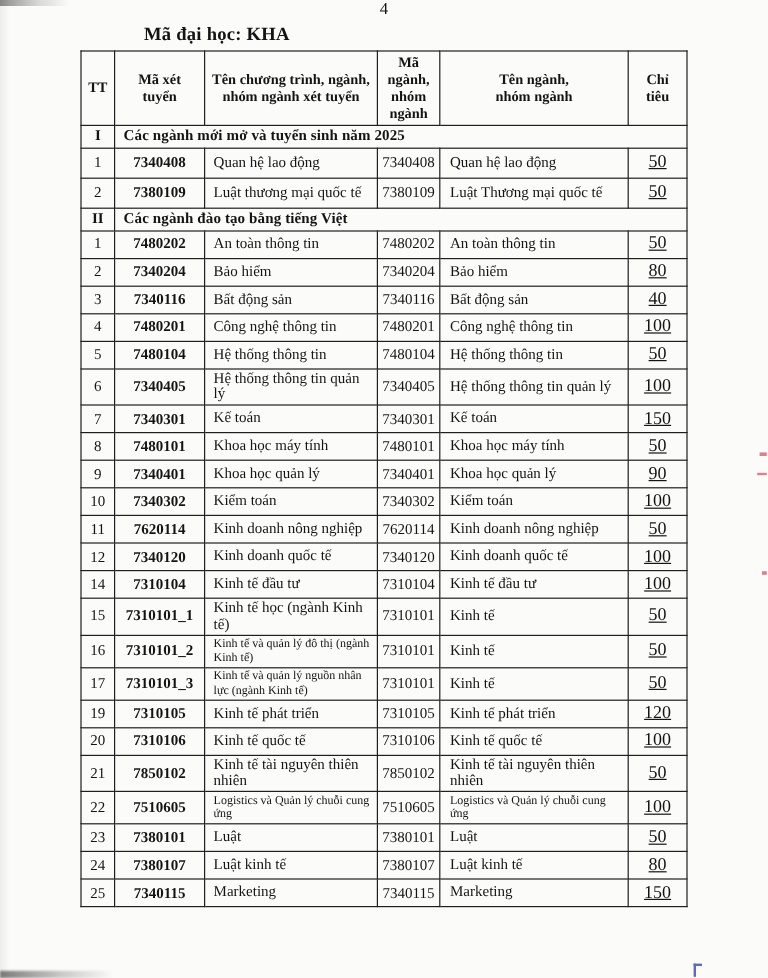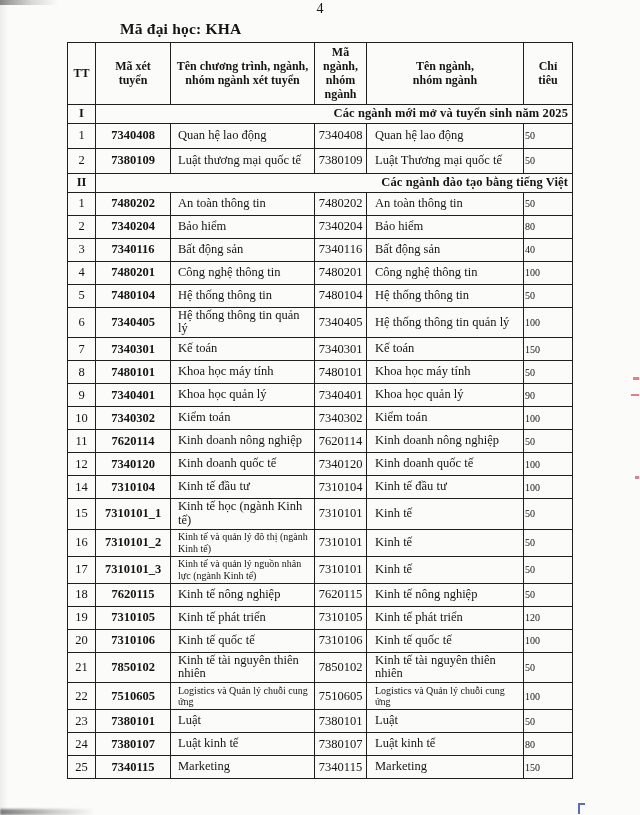--- a/index.html
+++ b/index.html
@@ -39,29 +39,29 @@
   .admission-table th {
     font-size:12px; font-weight:bold; 
     white-space:pre-line; line-height:1.18; padding:2px 1px;
   }
   tr.section-row { height:19px; }
   tr.data-row { height:23px; }
   tr.data-row.s1 { height:25px; }
   tr.data-row.tall { height:27px; }
   td.numeral { text-align:center; font-weight:bold; font-size:12.5px; }
   td.section-title {
-    font-weight:bold; text-align:right; font-size:12.5px;
+    font-weight:bold; text-align:left; font-size:12.5px;
     padding:1px 4px 1px 7px; letter-spacing:0.1px;
   }
   td.col-tt { text-align:center; font-size:12.5px; padding:0 1px; }
   td.col-code { text-align:center; font-weight:bold; font-size:12.5px; padding:0 1px; }
   td.col-program { text-align:left; font-size:12.5px; line-height:1.1; padding:1px 3px 1px 7px; }
   td.col-mcode { text-align:center; font-size:12.5px; padding:0 1px; }
   td.col-mname { text-align:left; font-size:12.5px; line-height:1.1; padding:1px 3px 1px 8px; }
-  td.col-quota { text-align:left; font-size:10px; padding:0 1px; }
+  td.col-quota { text-align:center; font-size:15px; padding:0 1px;text-decoration:underline; }
   td.small-text { font-size:10px; line-height:1.12; }
   
   .smudge-top-left {
     position:absolute; top:0; left:0; width:58px; height:5px;
     background:linear-gradient(to right, rgba(50,50,50,0.55), rgba(110,110,110,0.25) 55%, rgba(0,0,0,0));
     filter:blur(0.6px); pointer-events:none;
   }
   .smudge-bottom-left {
     position:absolute; bottom:0; left:0; width:95px; height:6px;
     background:linear-gradient(to right, rgba(40,40,40,0.6), rgba(90,90,90,0.3) 55%, rgba(0,0,0,0));
@@ -260,28 +260,20 @@
         </tr>
         <tr class="data-row tall">
           <td class="col-tt">17</td>
           <td class="col-code">7310101_3</td>
           <td class="col-program small-text">Kinh tế và quản lý nguồn nhân lực (ngành Kinh tế)</td>
           <td class="col-mcode">7310101</td>
           <td class="col-mname">Kinh tế</td>
           <td class="col-quota">50</td>
         </tr>
         <tr class="data-row">
-          <td class="col-tt">18</td>
-          <td class="col-code">7620115</td>
-          <td class="col-program">Kinh tế nông nghiệp</td>
-          <td class="col-mcode">7620115</td>
-          <td class="col-mname">Kinh tế nông nghiệp</td>
-          <td class="col-quota">50</td>
-        </tr>
-        <tr class="data-row">
           <td class="col-tt">19</td>
           <td class="col-code">7310105</td>
           <td class="col-program">Kinh tế phát triển</td>
           <td class="col-mcode">7310105</td>
           <td class="col-mname">Kinh tế phát triển</td>
           <td class="col-quota">120</td>
         </tr>
         <tr class="data-row">
           <td class="col-tt">20</td>
           <td class="col-code">7310106</td>

